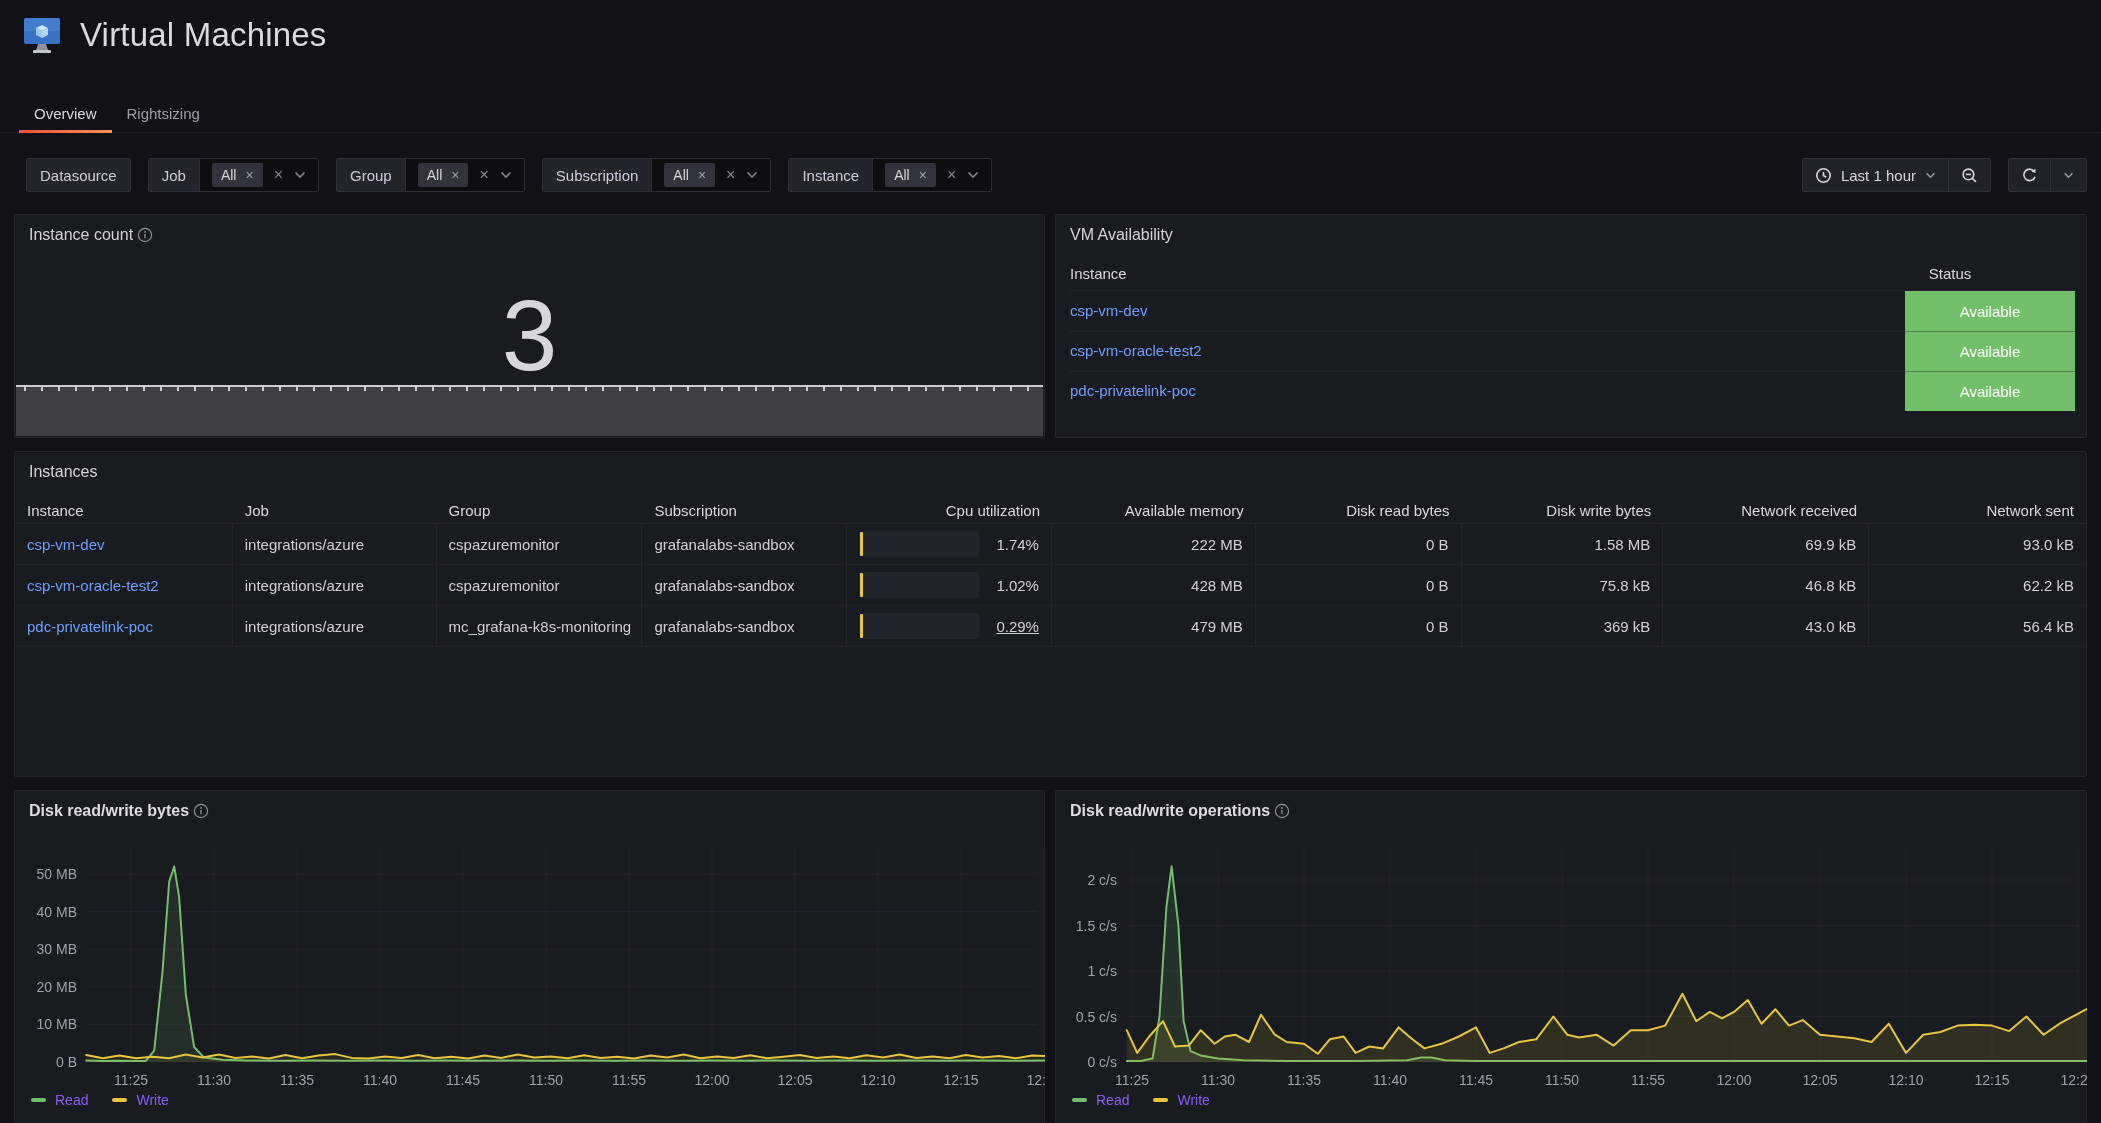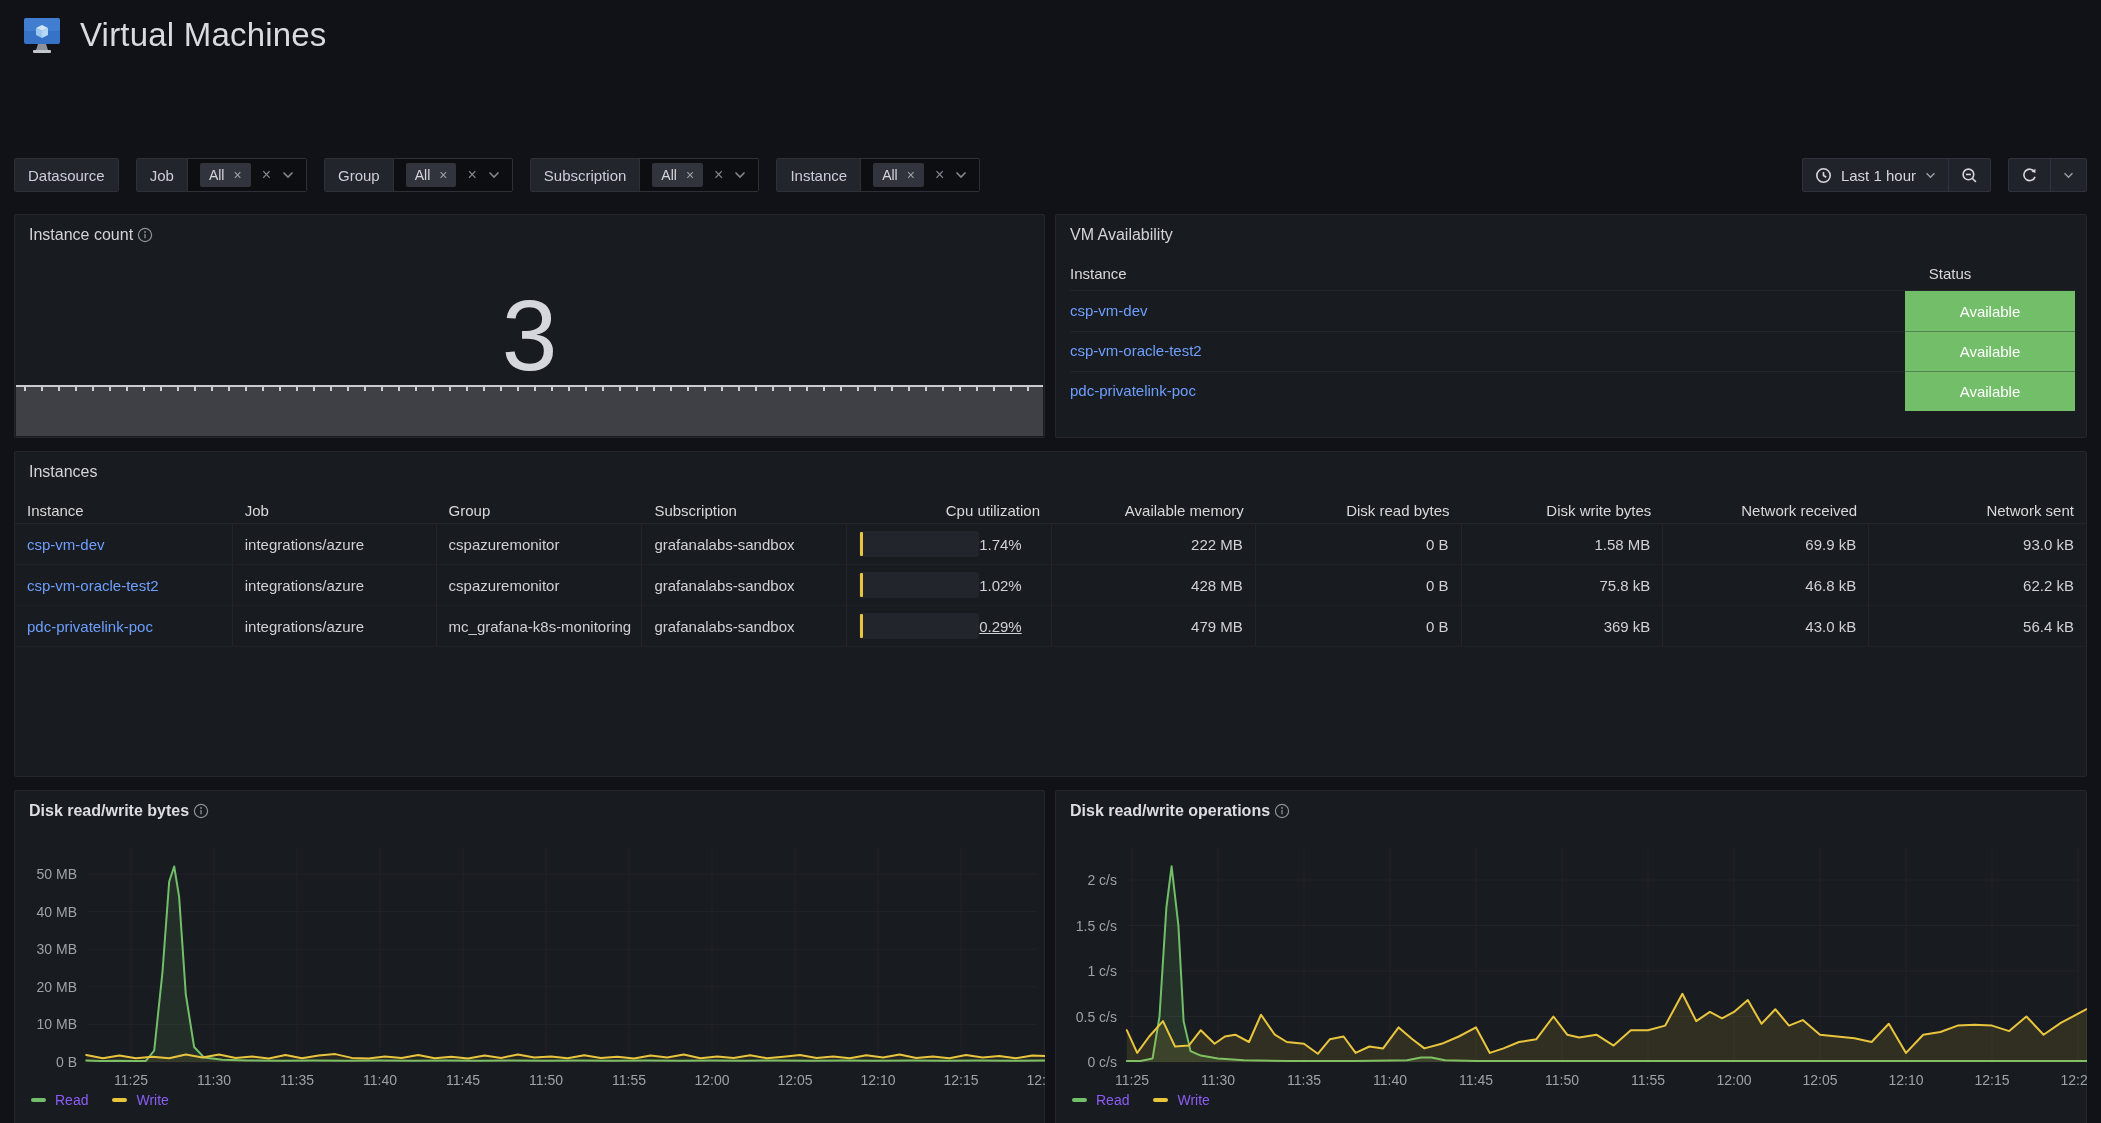--- a/index.html
+++ b/index.html
@@ -12,21 +12,21 @@
 
   
   .tabs{position:absolute;left:0;top:95px;width:100%;height:38px;border-bottom:1px solid #1d1f24;
         display:flex;padding-left:19px;box-sizing:border-box;}
   .tab{position:relative;display:flex;align-items:center;padding:0 15px;font-size:15px;color:#9d9fa6;cursor:pointer;}
   .tab.active{color:#d8d9da;}
   .tab.active::after{content:"";position:absolute;left:0;right:0;bottom:-1px;height:3px;
         background:linear-gradient(90deg,#ef5139,#f79154);}
 
   
-  .toolbar{position:absolute;left:14px;top:158px;right:14px;height:34px;display:flex;align-items:stretch;}
+  .toolbar{position:absolute;left:26px;top:158px;right:14px;height:34px;display:flex;align-items:stretch;}
   .ctrl{display:flex;align-items:stretch;border:1px solid #2e3037;border-radius:2px;overflow:hidden;margin-right:17px;}
   .ctrl-label{display:flex;align-items:center;padding:0 13px;background:#22252b;font-size:15px;color:#ccccdc;}
   .ctrl-value{display:flex;align-items:center;gap:11px;padding:0 12px;background:#0d0e12;
         border-left:1px solid #2e3037;font-size:15px;color:#d5d6dc;}
   .pill{display:flex;align-items:center;gap:9px;background:#31343c;border-radius:2px;
         padding:4px 9px;font-size:14px;color:#d5d6dc;}
   .mini-x{color:#9ea1a8;font-size:14px;line-height:1;}
   .icon-x{color:#83868e;font-size:16px;line-height:1;}
   .chev{display:flex;align-items:center;}
   .toolbar-right{margin-left:auto;display:flex;gap:17px;}
@@ -64,21 +64,21 @@
   .inst-rows{position:absolute;left:0;right:0;top:72px;}
   .inst-row{display:flex;height:40px;border-bottom:1px solid #1f2127;font-size:15px;color:#d0d1d6;}
   .cell{box-sizing:border-box;padding:0 12px;white-space:nowrap;overflow:hidden;
         display:flex;align-items:center;height:100%;}
   .cell.r{justify-content:flex-end;}
   .inst-row .cell{border-right:1px solid #23252b;}
   .inst-row .cell:last-child{border-right:none;}
   .inst-link{color:#6e9fff;cursor:pointer;}
   .cpu-track{position:relative;width:120px;height:26px;background:#22252b;border-radius:3px;flex:none;}
   .cpu-bar{position:absolute;left:1px;top:1px;bottom:1px;border-radius:1px;}
-  .cpu-val{flex:1;}
+  .cpu-val{flex:1;text-align:right;}
 
   #panel-chart-bytes{left:14px;top:790px;width:1031px;height:345px;}
   #panel-chart-ops{left:1055px;top:790px;width:1032px;height:345px;}
   .chart-svg{position:absolute;left:1px;top:1px;}
   .chart-legend{position:absolute;left:16px;top:301px;display:flex;gap:24px;align-items:center;
         font-size:14px;color:#8b5cf6;}
   .legend-item{display:flex;align-items:center;gap:9px;cursor:pointer;}
   .legend-swatch{width:15px;height:4px;border-radius:2px;}
 
   .info-icon{display:flex;align-items:center;color:#8e9197;cursor:pointer;}
@@ -94,20 +94,28 @@
       <rect x="3" y="4" width="36" height="13" rx="2" fill="#4a86d8" opacity="0.55"></rect>
       <polygon points="21,11 27,14 21,17 15,14" fill="#cfe4f7"></polygon>
       <polygon points="15,14 21,17 21,24 15,21" fill="#9cc7ee"></polygon>
       <polygon points="27,14 21,17 21,24 27,21" fill="#b7d8f4"></polygon>
       <polygon points="17,30 25,30 27,36 15,36" fill="#8e939b"></polygon>
       <rect x="12" y="36" width="18" height="3" rx="1" fill="#c2c6cd"></rect>
     </svg>
     <div class="dash-title">Virtual Machines</div>
   </div>
 
+  <div class="tabs">
+    <div class="tab active">
+      <span>Overview</span>
+    </div>
+    <div class="tab">
+      <span>Rightsizing</span>
+    </div>
+  </div>
 
   <div class="toolbar">
 
     <div class="ctrl">
       <div class="ctrl-label">Datasource</div>
     </div>
 
     <div class="ctrl">
       <div class="ctrl-label">Job</div>
       <div class="ctrl-value">

